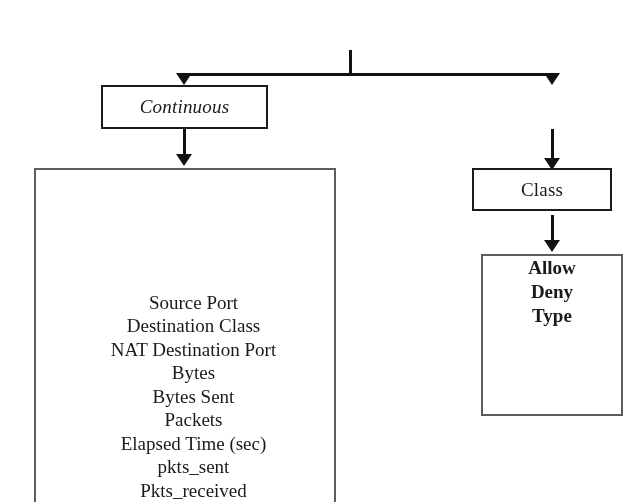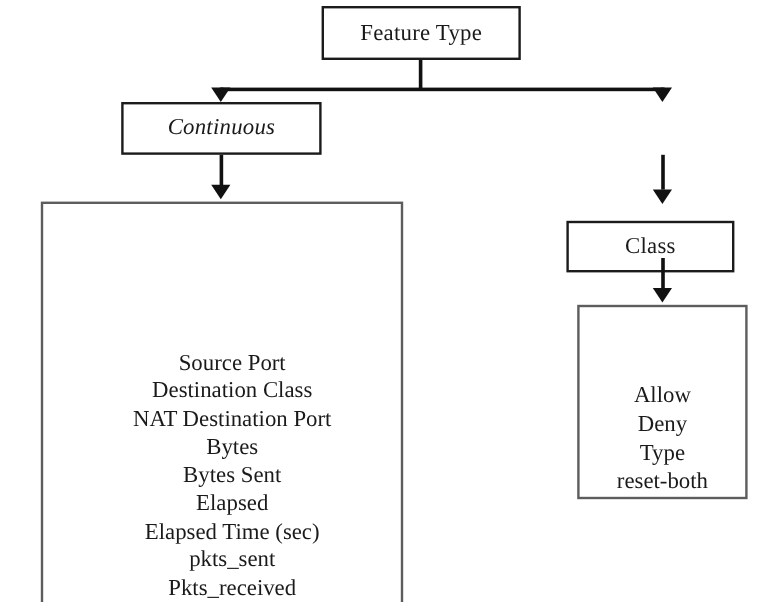--- a/index.html
+++ b/index.html
@@ -47,31 +47,32 @@
   #node-feature-type {
     left: 268px;  top: 5px;   width: 166px; height: 45px;
   }
   #node-continuous {
     left: 101px;  top: 85px;  width: 167px; height: 44px; font-style: italic;
   }
   #node-discrete {
     left: 472px;  top: 85px;  width: 166px; height: 44px;
   }
   #node-class {
-    left: 472px;  top: 184px; width: 140px; height: 43px;
+    left: 472px;  top: 168px; width: 140px; height: 43px;
   }
   #node-continuous-features {
     left: 34px;   top: 168px; width: 302px; height: 336px;
     align-items: flex-end;
     padding-top: 18px;
     padding-left: 17px;
   }
   #node-class-values {
     left: 481px;  top: 254px; width: 142px; height: 162px;
-    align-items: flex-end;
+    align-items: flex-start;
+    font-weight: bold;
   }
 
   
   .feature-list {
     list-style: none;
     margin: 0;
     padding: 0;
     width: 100%;
     text-align: center;
   }
@@ -131,23 +132,20 @@
 
   
   #link-class-values   { left: 551px; top: 215px; height: 26px; }
   #arrowhead-values    { left: 544px; top: 240px; }
 </style>
 </head>
 <body>
 
 <div id="diagram-root">
 
-  <div class="node dark" id="node-feature-type">
-    <span class="node-label">Feature Type</span>
-  </div>
 
   <div class="connector v-line" id="trunk-feature-type"></div>
   <div class="connector h-line" id="split-bar"></div>
 
   <div class="connector v-line" id="drop-continuous"></div>
   <div class="arrow-head" id="arrowhead-continuous"></div>
 
   <div class="connector v-line" id="drop-discrete"></div>
   <div class="arrow-head" id="arrowhead-discrete"></div>
 
@@ -162,36 +160,35 @@
   <div class="connector v-line" id="link-discrete-class"></div>
   <div class="arrow-head" id="arrowhead-class"></div>
 
   <div class="node gray" id="node-continuous-features">
     <ul class="feature-list" id="continuous-feature-list">
         <li>Source Port</li>
         <li>Destination Class</li>
         <li>NAT Destination Port</li>
         <li>Bytes</li>
         <li>Bytes Sent</li>
-        <li>Elapsed</li>
+        <li>Packets</li>
         <li>Elapsed Time (sec)</li>
         <li>pkts_sent</li>
         <li>Pkts_received</li>
       </ul>
   </div>
 
   <div class="node dark" id="node-class">
     <span class="node-label">Class</span>
   </div>
 
   <div class="connector v-line" id="link-class-values"></div>
   <div class="arrow-head" id="arrowhead-values"></div>
 
   <div class="node gray" id="node-class-values">
     <ul class="value-list" id="class-value-list">
         <li>Allow</li>
         <li>Deny</li>
         <li>Type</li>
-        <li>reset-both</li>
       </ul>
   </div>
 
 </div>
 
 </body></html>

